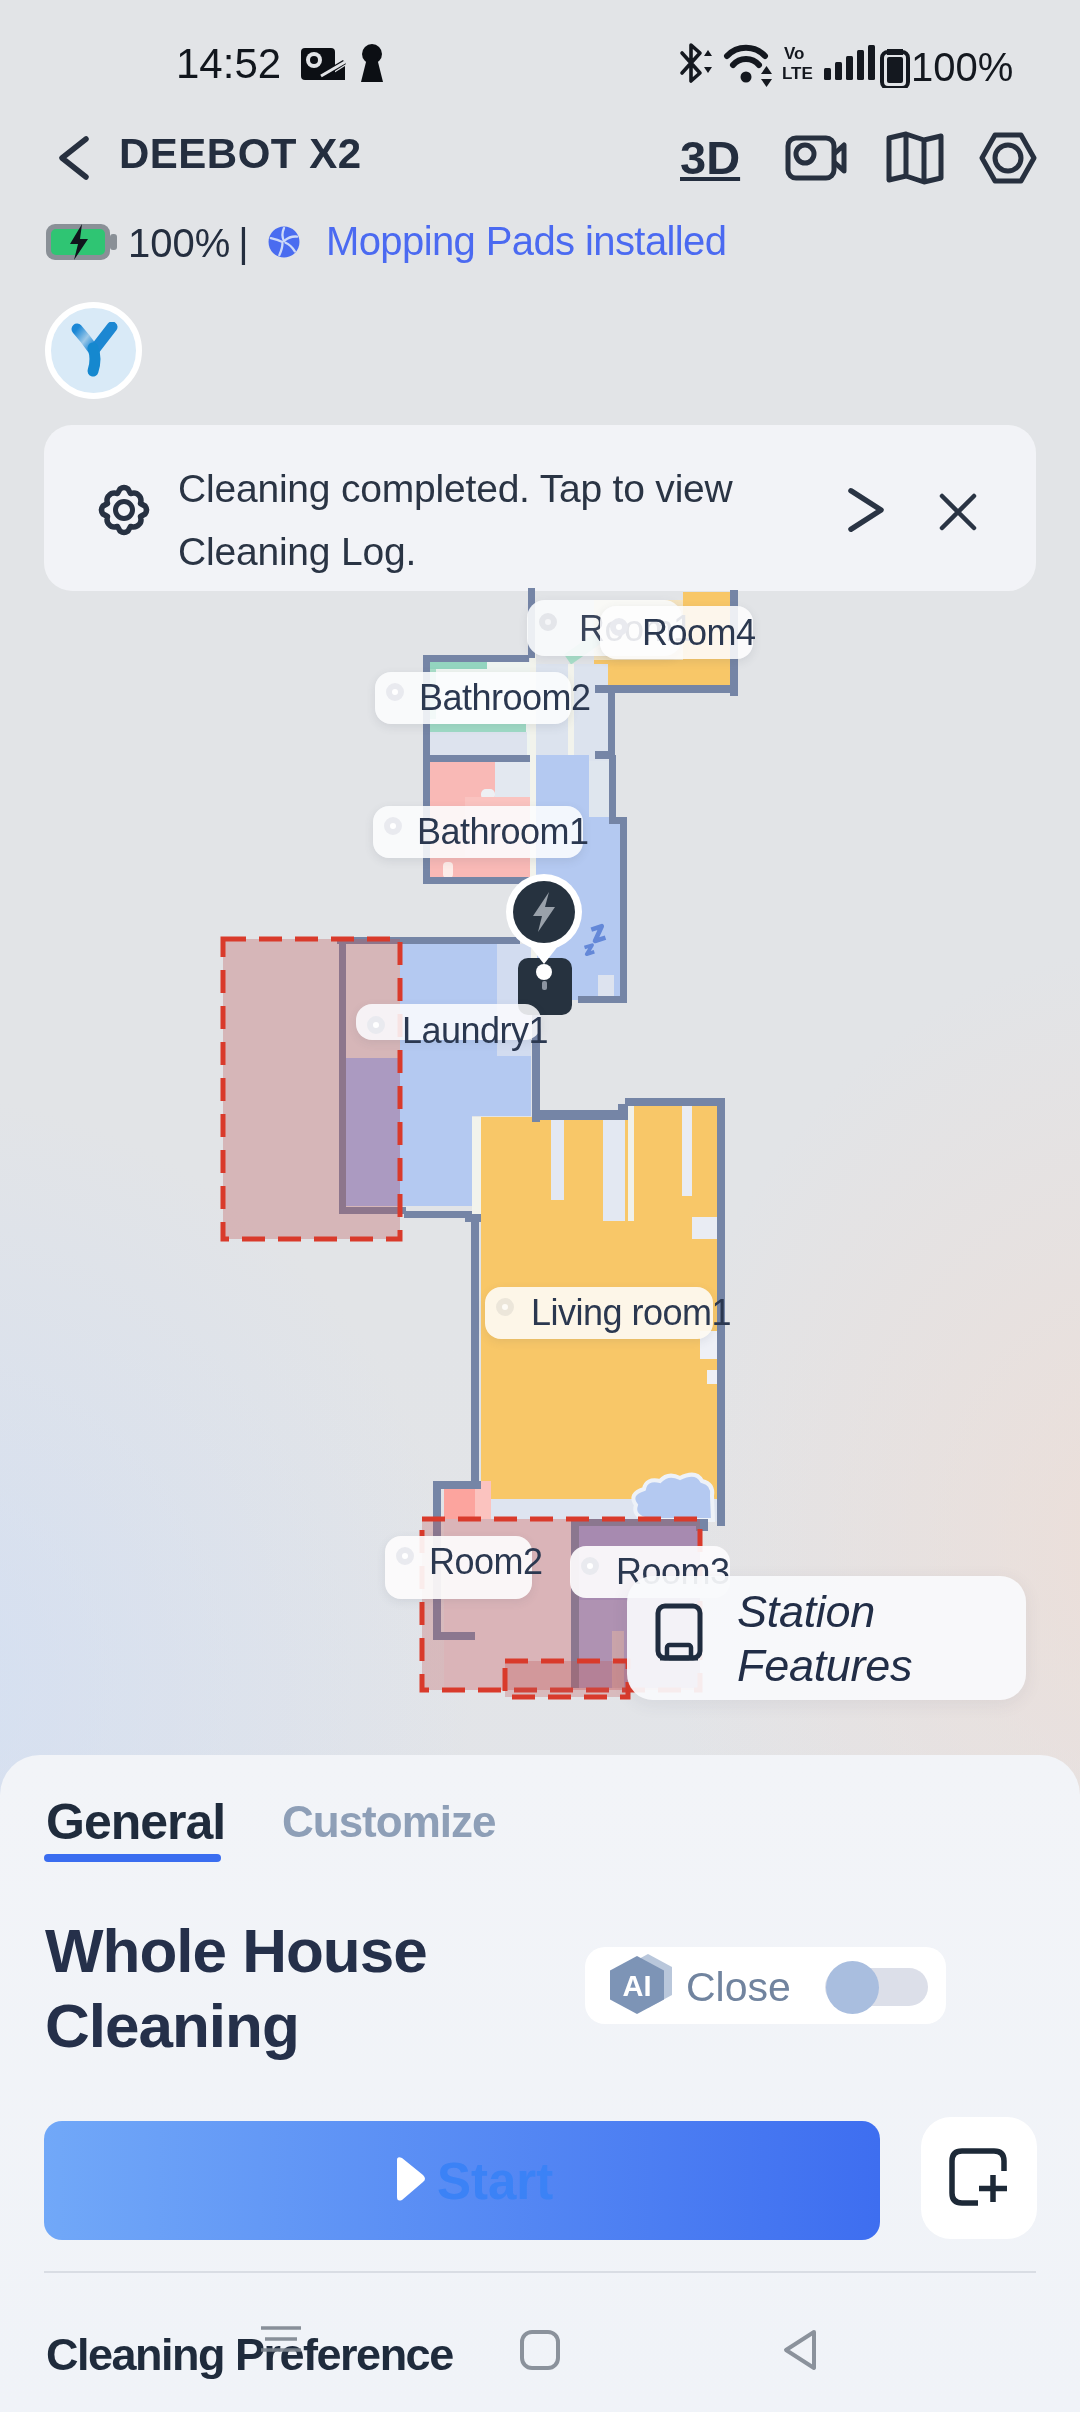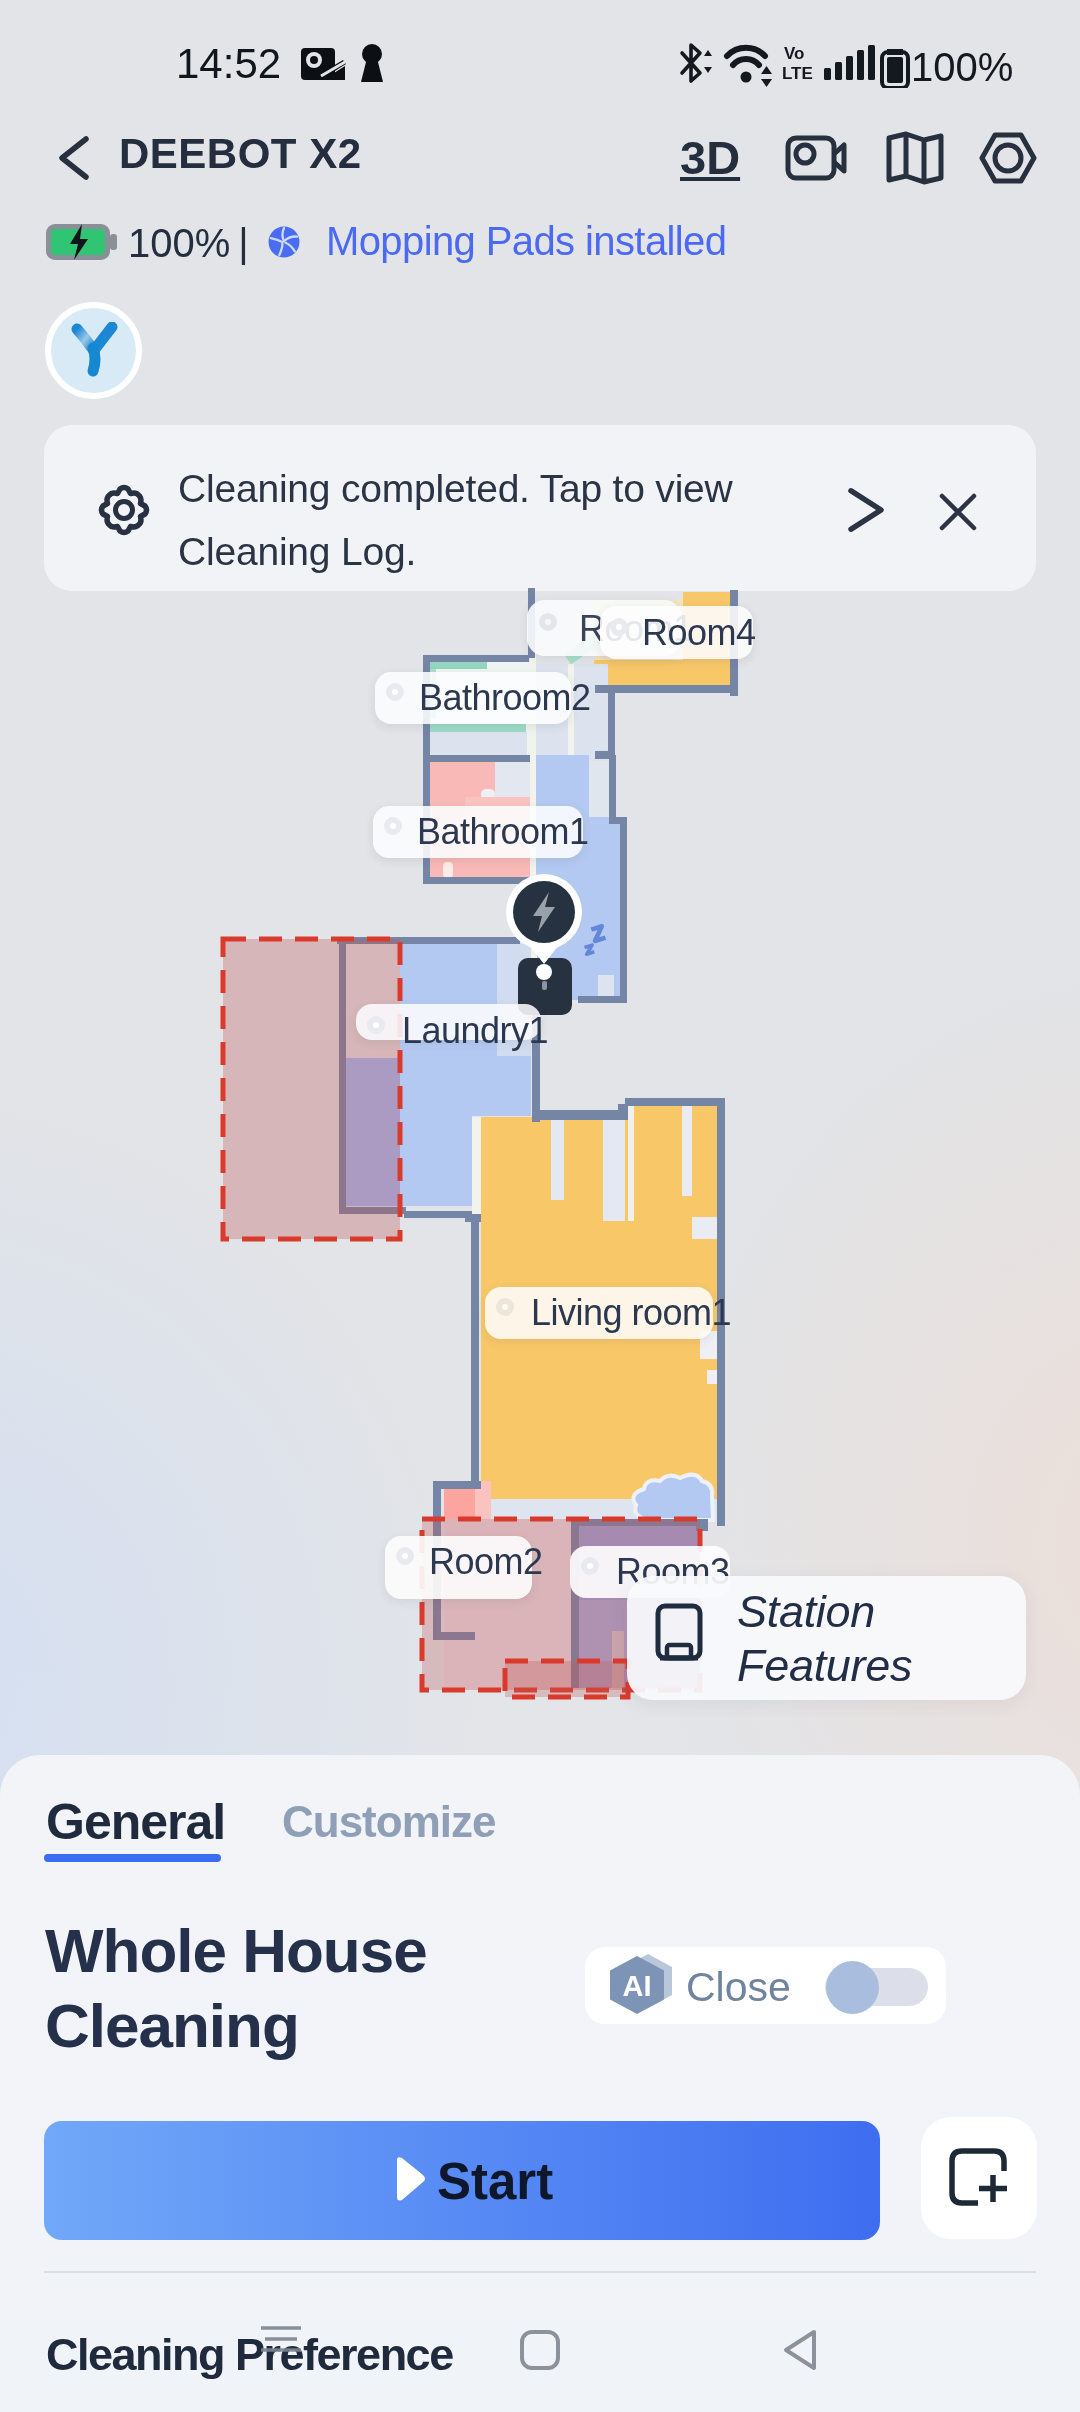--- a/index.html
+++ b/index.html
@@ -320,21 +320,21 @@
 </svg>
 <div class="abs" style="left:686px; top:1964px; font-size:41px; color:#71849f;">Close</div>
 <div class="abs" style="left:825px; top:1968px; width:103px; height:38px; background:#dcdfe9; border-radius:19px;"></div>
 <div class="abs" style="left:826px; top:1961px; width:53px; height:53px; background:#a9bedf; border-radius:50%;"></div>
 
 
 <div class="abs" style="left:44px; top:2121px; width:836px; height:119px; background:linear-gradient(90deg,#71a8f8 0%,#3e6ef0 100%); border-radius:18px;"></div>
 <svg class="abs" style="left:393px; top:2156px;" width="34" height="46" viewBox="0 0 34 46">
   <path d="M4 4 Q4 0 9 2 L30 19 Q34 23 30 26 L9 44 Q4 46 4 41 Z" fill="#ffffff"></path>
 </svg>
-<div class="abs" style="left:437px; top:2152px; font-size:51px; font-weight:bold; color:#0f172a;text-align:center;">Start</div>
+<div class="abs" style="left:437px; top:2152px; font-size:51px; font-weight:bold; color:#3b82f6;text-align:center;">Start</div>
 
 <div class="abs" style="left:921px; top:2117px; width:116px; height:122px; background:#ffffff; border-radius:30px;"></div>
 <svg class="abs" style="left:946px; top:2145px;" width="64" height="64" viewBox="0 0 64 64" fill="none" stroke="#1d2937" stroke-width="5.5">
   <path d="M58 26 L58 16 Q58 6 48 6 L16 6 Q6 6 6 16 L6 48 Q6 58 16 58 L32 58"></path>
   <path d="M47 30 L47 57 M33 43.5 L61 43.5"></path>
 </svg>
 
 <div class="abs" style="left:44px; top:2271px; width:992px; height:2px; background:#d9dde4;"></div>
 <div class="abs" style="left:46px; top:2329px; font-size:45px; font-weight:bold; letter-spacing:-1.5px; color:#1f2b3c;">Cleaning Preference</div>
 

